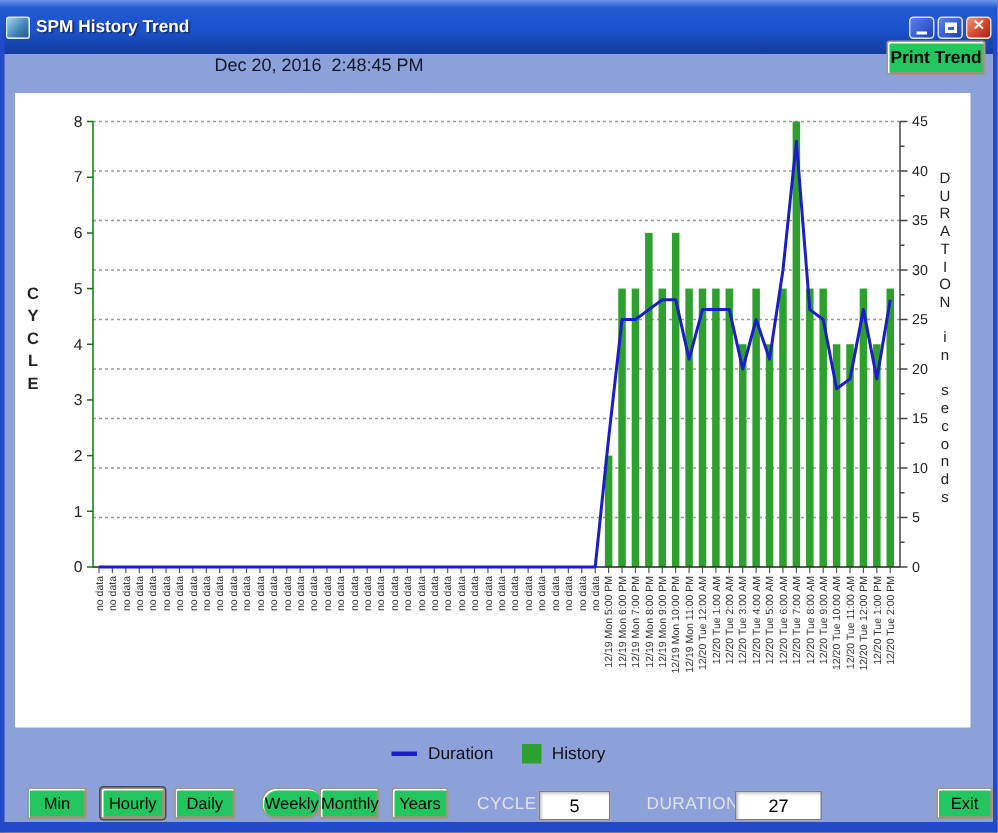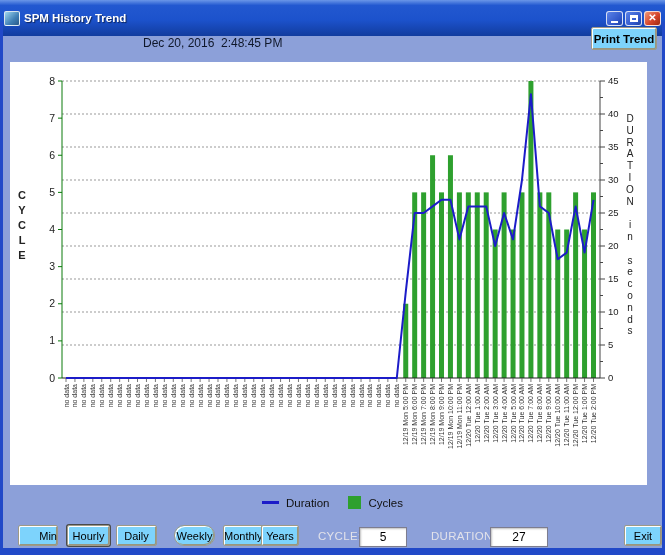--- a/index.html
+++ b/index.html
@@ -24,38 +24,38 @@
   .tbtn.closeb{background:linear-gradient(135deg,#F09878 0%,#D6452A 55%,#9E2810 100%);}
   .glyph-min{display:block;width:7px;height:2px;background:#fff;margin-top:7px;}
   .glyph-max{display:block;width:8px;height:7px;border:2px solid #fff;border-top-width:3px;box-sizing:border-box;}
   .glyph-x{color:#fff;font-size:10px;font-weight:700;line-height:1;}
   
   .hdr{position:absolute;font-size:12px;color:#0f172a;white-space:nowrap;}
   .hdr.date{left:143px;top:36px;}
   .hdr.time{left:221px;top:36px;text-align:right;}
   .hdr.mtitle{left:315px;top:36px;}
   
-  .xpbtn{position:absolute;background:#7dd3fc;border:1px solid #9E9A87;border-radius:2px;
+  .xpbtn{position:absolute;background:#22c55e;border:1px solid #9E9A87;border-radius:2px;
     box-shadow:inset 1px 1px 0 #fff, inset -1px -1px 0 #99957F;
     font-family:"Liberation Sans",sans-serif;font-size:11px;color:#000;cursor:pointer;padding:0;}
   .xpbtn.active{box-shadow:0 0 0 1px #4a4a4a, inset 1px 1px 0 #fff, inset -1px -1px 0 #99957F;}
   .xpbtn.print{left:591px;top:27px;width:66px;height:23px;font-weight:700;font-size:11.5px;}
   
   .chart-panel{position:absolute;left:10px;top:62px;width:637px;height:423px;background:#fff;}
   
   .legend{position:absolute;left:0;right:0;top:496px;display:flex;justify-content:center;align-items:center;
     gap:7px;font-size:11.5px;color:#111;}
   .leg-line{display:inline-block;width:17px;height:3px;background:#1C1CC8;}
   .leg-box{display:inline-block;width:13px;height:13px;background:#2EA02E;margin-left:12px;}
   
-  .b-min{left:18px;top:525px;width:40px;height:21px;text-align:right;}
+  .b-min{left:18px;top:525px;width:40px;height:21px;}
   .b-hourly{left:67px;top:525px;width:43px;height:21px;}
   .b-daily{left:116px;top:525px;width:41px;height:21px;}
   .b-weekly{left:174px;top:525px;width:41px;height:21px;border-radius:10px;}
-  .b-monthly{left:223px;top:525px;width:40px;height:21px;}
+  .b-monthly{left:213px;top:525px;width:40px;height:21px;}
   .b-years{left:261px;top:525px;width:38px;height:21px;}
   .b-exit{left:624px;top:525px;width:38px;height:21px;}
   .field-label{position:absolute;font-size:11.5px;color:#E2E2EA;letter-spacing:.3px;white-space:nowrap;}
   .lbl-cycle{left:318px;top:530px;}
   .lbl-dur{left:431px;top:530px;}
   .field{position:absolute;width:48px;height:20px;background:#fff;border:1px solid #7d7d8f;
     box-shadow:inset 1px 1px 2px rgba(0,0,0,.25);text-align:center;font-size:12px;color:#000;
     font-family:"Liberation Sans",sans-serif;box-sizing:border-box;}
   .f-cycle{left:359px;top:527px;}
   .f-dur{left:490px;top:527px;width:58px;}
@@ -311,21 +311,21 @@
         <text x="620" y="248.8" text-anchor="middle" font-size="10" fill="#222" font-family="&quot;Liberation Sans&quot;, sans-serif">n</text>
         <text x="620" y="260.6" text-anchor="middle" font-size="10" fill="#222" font-family="&quot;Liberation Sans&quot;, sans-serif">d</text>
         <text x="620" y="272.4" text-anchor="middle" font-size="10" fill="#222" font-family="&quot;Liberation Sans&quot;, sans-serif">s</text>
       </svg>
   </div>
 
   <div class="legend">
     <span class="leg-line"></span>
     <span>Duration</span>
     <span class="leg-box"></span>
-    <span>Cycles</span>
+    <span>History</span>
   </div>
 
   <button class="xpbtn b-min">Min</button>
   <button class="xpbtn b-hourly active">Hourly</button>
   <button class="xpbtn b-daily">Daily</button>
   <button class="xpbtn b-weekly">Weekly</button>
   <button class="xpbtn b-monthly">Monthly</button>
   <button class="xpbtn b-years">Years</button>
 
   <span class="field-label lbl-cycle">CYCLE:</span>

